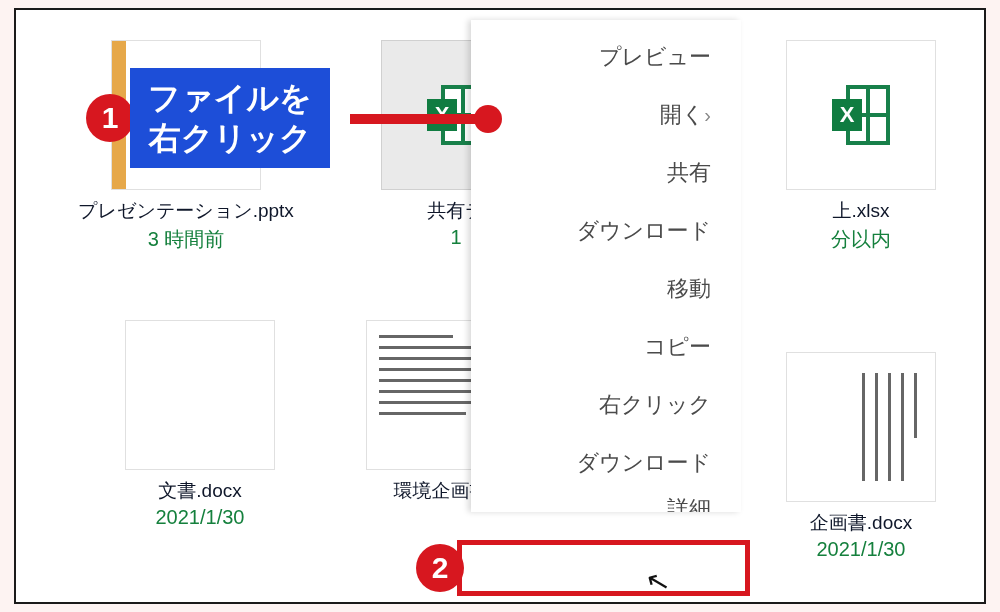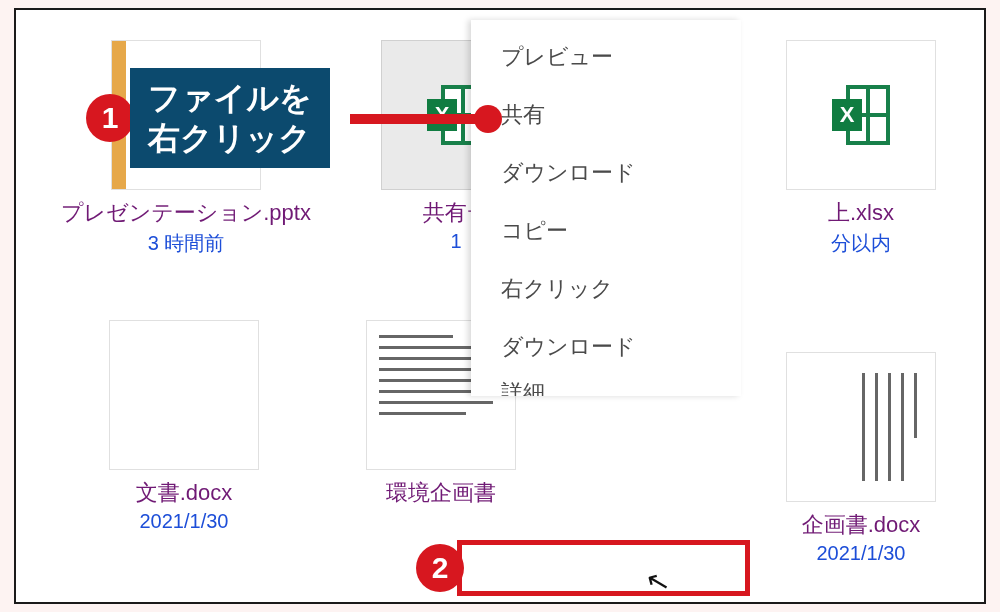--- a/index.html
+++ b/index.html
@@ -42,28 +42,28 @@
     border-color: #d0d0d0;
   }
   .thumb.pptx::before {
     content: "";
     position: absolute;
     left: 0; top: 0; bottom: 0;
     width: 14px;
     background: #e6a84a;
   }
   .fname {
-    font-size: 22px;
-    color: #701a75;
+    font-size: 19px;
+    color: #0f172a;
     font-weight: 500;
     white-space: nowrap;
   }
   .ftime {
     font-size: 20px;
-    color: #1d4ed8;
+    color: #15803d;
     margin-top: 2px;
   }
   .xlsx-icon {
     display: inline-block;
     width: 58px; height: 60px;
     position: relative;
   }
   .xlsx-icon .sheet {
     position: absolute;
     right: 0; top: 0;
@@ -124,21 +124,21 @@
     background: #fff;
     box-shadow: -3px 0 6px rgba(0,0,0,0.15);
     padding: 8px 0 0 0;
   }
   .ctx-item {
     padding: 14px 30px;
     font-size: 22px;
     color: #4a4a4a;
     cursor: pointer;
     display: flex;
-    justify-content: flex-start;
+    justify-content: flex-end;
     align-items: center;
     white-space: nowrap;
   }
   .ctx-item .chev {
     font-size: 20px;
     color: #888;
   }
   .ctx-highlight-box {
     position: absolute;
     left: 441px; top: 530px;
@@ -167,27 +167,28 @@
     border-radius: 50%;
     background: #d7171f;
     color: #fff;
     font-size: 30px;
     font-weight: bold;
     display: flex;
     align-items: center;
     justify-content: center;
   }
   .label-box {
-    background: #0c4a6e;
+    background: #1d4ed8;
     color: #fff;
     font-size: 32px;
     font-weight: 600;
     line-height: 1.25;
     padding: 10px 18px;
     margin-left: -4px;
+    text-align: right;
   }
   .arrow-line {
     position: absolute;
     left: 334px; top: 104px;
     width: 130px; height: 10px;
     background: #d7171f;
   }
   .arrow-dot {
     position: absolute;
     left: 458px; top: 95px;
@@ -239,21 +240,21 @@
       <div class="thumb">
         <span class="xlsx-icon">
           <span class="sheet"></span>
           <span class="badge">X</span>
         </span>
       </div>
       <div class="fname">上.xlsx</div>
       <div class="ftime">分以内</div>
     </div>
 
-    <div class="file-item" style="left:68px; top:310px; width:200px;">
+    <div class="file-item" style="left:84px; top:310px; width:200px;">
       <div class="doc-thumb"></div>
       <div class="fname">文書.docx</div>
       <div class="ftime">2021/1/30</div>
     </div>
 
     <div class="file-item" style="left:325px; top:310px; width:200px;">
       <div class="doc-thumb">
         <div class="line" style="width:60%"></div>
         <div class="line" style="width:90%"></div>
         <div class="line" style="width:85%"></div>
@@ -279,24 +280,31 @@
       <div class="ftime">2021/1/30</div>
     </div>
 
   </div>
 
   <div class="ctx-menu">
     <div class="ctx-item">
         <span>プレビュー</span>
       </div>
     <div class="ctx-item">
+      <span>開く</span>
+      <span class="chev">›</span>
+    </div>
+    <div class="ctx-item">
         <span>共有</span>
       </div>
     <div class="ctx-item">
         <span>ダウンロード</span>
+      </div>
+    <div class="ctx-item">
+        <span>移動</span>
       </div>
     <div class="ctx-item">
         <span>コピー</span>
       </div>
     <div class="ctx-item">
         <span>右クリック</span>
       </div>
     <div class="ctx-item">
         <span>ダウンロード</span>
       </div>

